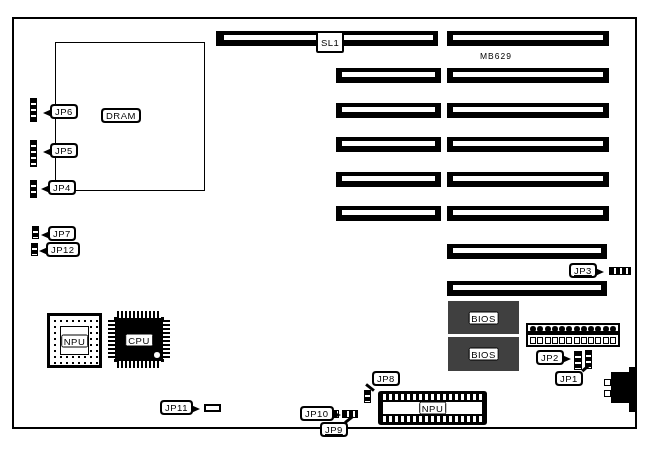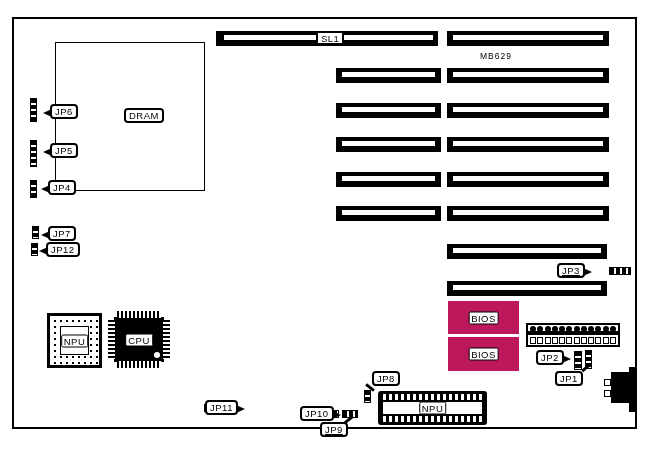--- a/index.html
+++ b/index.html
@@ -52,21 +52,21 @@
   .qfp-top { top: 0; } .qfp-bot { bottom: 0; }
   .qfp-lft, .qfp-rgt { position: absolute; top: 9px; bottom: 9px; width: 7px;
         background: repeating-linear-gradient(180deg, #000 0 2px, #fff 2px 4px); }
   .qfp-lft { left: 0; } .qfp-rgt { right: 0; }
   .qfp-dot { position: absolute; right: 10px; bottom: 10px; width: 6px; height: 6px;
              border-radius: 50%; background: #fff; }
   .chiplbl { position: absolute; z-index: 6; left: 50%; top: 50%; transform: translate(-50%,-50%);
              background: #fff; border: 1.5px solid #000; border-radius: 2px;
              padding: 0 2px; font-size: 9.5px; line-height: 11px; letter-spacing: 0.5px; }
 
-  .bios { position: absolute; background: #be185d; padding-left: 8px; }
+  .bios { position: absolute; background: #404040; padding-left: 8px; }
 
   
   .dip { position: absolute; background: #000; border-radius: 3px; }
   .dip-pins-t, .dip-pins-b { position: absolute; left: 5px; right: 5px; height: 6px;
         background: repeating-linear-gradient(90deg, #fff 0 3px, #000 3px 6px); }
   .dip-pins-t { top: 3px; } .dip-pins-b { bottom: 3px; }
   .dip-cavity { position: absolute; left: 5px; right: 5px; top: 11px; bottom: 11px; background: #fff; }
   .dip-tab-t, .dip-tab-b { position: absolute; left: 50%; transform: translateX(-50%);
         width: 7px; height: 4px; background: #000; }
   .dip-tab-t { top: 9px; } .dip-tab-b { bottom: 9px; }
@@ -86,30 +86,30 @@
   .kb-notch { position: absolute; background: #fff; border: 1.5px solid #000; width: 7px; height: 7px; }
 
   .model { position: absolute; font-size: 8.5px; letter-spacing: 1px; z-index: 3; }
 </style>
 </head>
 <body>
 
 <div class="abs board" style="left:12px; top:17px; width:625px; height:412px;"></div>
 
 <div class="abs region" style="left:55px; top:42px; width:150px; height:149px; z-index:1;"></div>
-<div class="lbl" style="left:124px; top:108px;">
+<div class="lbl" style="left:101px; top:108px;">
     <span>DRAM</span>
   </div>
 
 <div class="model" style="left:480px; top:51px;"><span>MB629</span></div>
 
 <div class="slot" style="left:216px; top:31px; width:222px; height:15px;">
   <i class="stripe" style="left:8px; right:5px;"></i>
 </div>
-<div class="lbl" style="left:316px; top:31px; height:14px; border-radius:2px;">
+<div class="lbl" style="left:316px; top:31px; height:22px; border-radius:2px;">
   <span>SL1</span>
 </div>
 <div class="slot" style="left:336px; top:68px;  width:105px; height:15px;">
     <i class="stripe"></i>
   </div>
 <div class="slot" style="left:336px; top:103px; width:105px; height:15px;">
     <i class="stripe"></i>
   </div>
 <div class="slot" style="left:336px; top:137px; width:105px; height:15px;">
     <i class="stripe"></i>
@@ -169,21 +169,21 @@
   <i class="ptr-l"></i>
   <span>JP7</span>
   </div>
 
 <div class="vjump" style="left:31px; top:243px; width:7px; height:13px;"></div>
 <div class="lbl" style="left:46px; top:242px;">
   <i class="ptr-l"></i>
   <span>JP12</span>
   </div>
 
-<div class="lbl" style="left:557px; top:263px;text-decoration:underline;">
+<div class="lbl" style="left:569px; top:263px;text-decoration:underline;">
   <span>JP3</span>
   <i class="ptr-r"></i>
   </div>
 <div class="hjump" style="left:609px; top:267px; width:22px; height:8px;"></div>
 
 <div class="pga" style="left:47px; top:313px; width:55px; height:55px;">
   <div class="pga-core"></div>
   <div class="chiplbl"><span>NPU</span></div>
 </div>
 
@@ -255,21 +255,21 @@
 
 <div class="dip" style="left:378px; top:391px; width:109px; height:34px;">
   <div class="dip-pins-t"></div>
   <div class="dip-cavity"></div>
   <div class="dip-tab-t"></div>
   <div class="dip-tab-b"></div>
   <div class="dip-pins-b"></div>
   <div class="chiplbl"><span>NPU</span></div>
 </div>
 
-<div class="lbl" style="left:160px; top:400px;margin-left:45px;">
+<div class="lbl" style="left:160px; top:400px;">
   <span>JP11</span>
   <i class="ptr-r"></i>
   </div>
 <div class="ojump" style="left:204px; top:404px; width:17px; height:8px;"></div>
 
 <div class="lbl" style="left:300px; top:406px;">
   <span>JP10</span>
   <i class="ptr-r"></i>
   </div>
 <div class="hjump" style="left:326px; top:410px; width:13px; height:8px;"></div>

